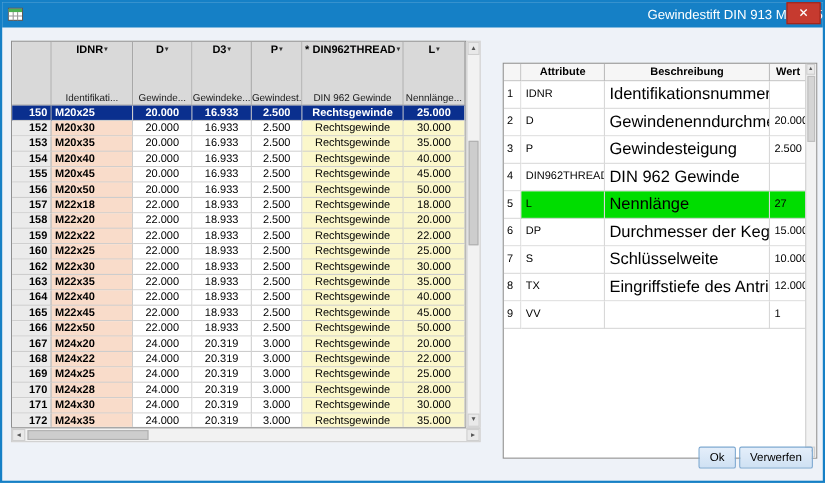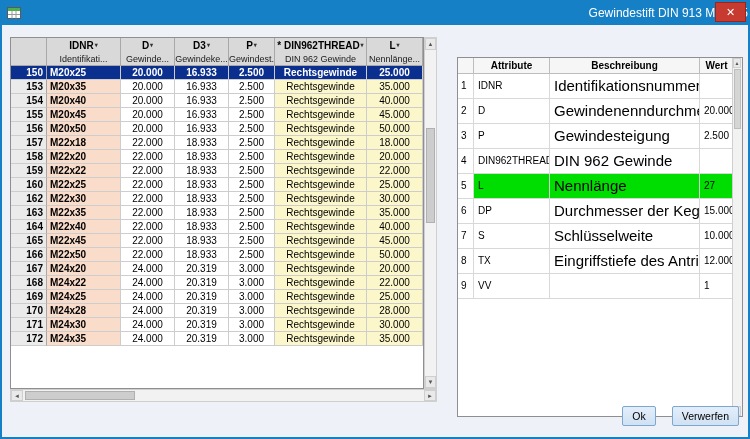--- a/index.html
+++ b/index.html
@@ -8,21 +8,21 @@
   .titlebar{position:absolute;top:0;left:0;right:0;height:23px;background:var(--titlebar,#1580c6);display:flex;align-items:center;}
   .winicon{position:absolute;left:5px;top:4px;width:14px;height:14px;}
   .title{position:absolute;left:0;right:0;text-align:right;color:#fff;font-size:12px;line-height:23px;}
   .closebtn{position:absolute;top:0;right:2px;width:31px;height:20px;background:var(--close-red,#c63a2f);border:1px solid #9e241a;color:#fff;font-size:11px;line-height:18px;text-align:center;padding:0;cursor:pointer;box-sizing:border-box;}
 
   
   .leftgrid{position:absolute;left:8px;top:35px;width:414px;height:352px;border:1px solid #8f8f8f;box-sizing:border-box;background:#fff;overflow:hidden;}
   table.grid{border-collapse:separate;border-spacing:0;table-layout:fixed;width:412px;font-size:10px;}
   .grid th{background:var(--header-bg,#d9d9d9);border-right:1px solid #a8a8a8;border-bottom:1px solid #a8a8a8;height:28px;padding:0;vertical-align:top;box-sizing:border-box;overflow:hidden;white-space:nowrap;}
   .grid .h1{font-weight:bold;font-size:10px;line-height:14px;text-align:center;}
-  .grid .h2{font-weight:normal;font-size:9px;line-height:12px;text-align:center;color:#1a1a1a;}
+  .grid .h2{font-weight:normal;font-size:9px;line-height:12px;text-align:center;color:#1a1a1a;margin-top:30px;}
   .sorticon{font-size:6px;color:#333;vertical-align:2px;margin-left:1px;}
   .grid td{border-right:1px solid #cdcdcd;border-bottom:1px solid #cdcdcd;height:14px;line-height:13px;padding:0 3px;box-sizing:border-box;overflow:hidden;white-space:nowrap;}
   .c-num{background:#ebebeb;text-align:right;font-weight:bold;border-right:1px solid #a8a8a8 !important;}
   .c-idnr{background:var(--idnr-col-bg,#f9dcca);font-weight:bold;text-align:left;}
   .c-val{text-align:center;background:#fff;}
   .c-thread,.c-l{text-align:center;background:var(--thread-col-bg,#fbf7cb);}
   tr.sel td{background:var(--selection-bg,#0a2f8e) !important;color:var(--selection-text,#fff);font-weight:bold;margin-top:37px;}
 
   
   .vscroll{position:absolute;left:422px;top:35px;width:13px;height:352px;background:#f2f2f2;border:1px solid #cfcfcf;box-sizing:border-box;}
@@ -45,21 +45,21 @@
   .r-num{text-align:left;padding-left:3px !important;}
   .r-desc{font-size:15px;}
   tr.hl td:not(.r-num){background:var(--highlight-green,#00dd00);}
   .rscroll{position:absolute;right:0;top:0;bottom:0;width:10px;background:#f2f2f2;border-left:1px solid #cfcfcf;box-sizing:border-box;}
   .rscroll .sb-btn{left:0;width:8px;height:10px;line-height:9px;font-size:5px;}
   .rscroll .sb-up{top:0;}
   .rscroll .sb-down{bottom:0;}
   .rthumb{position:absolute;left:1px;width:7px;top:11px;height:60px;background:#d5d5d5;border:1px solid #bdbdbd;box-sizing:border-box;}
 
   
-  .btnrow{position:absolute;top:404px;right:9px;display:flex;gap:16px;}
+  .btnrow{position:absolute;top:404px;right:9px;display:flex;gap:3px;}
   .btn{height:20px;padding:0 9px;font-size:10.5px;font-family:"Liberation Sans",sans-serif;color:#000;background:linear-gradient(#e4eefa,var(--button-bg,#cfe1f3));border:1px solid var(--button-border,#7ba7d0);border-radius:2px;cursor:pointer;line-height:18px;}
 </style>
 </head>
 <body>
 
 <div class="window">
 
   <div class="titlebar">
     <span class="winicon">
       <svg width="14" height="14" viewBox="0 0 14 14">
@@ -118,20 +118,29 @@
       </thead>
       <tbody>
           <tr class="sel">
             <td class="c-num">150</td>
             <td class="c-idnr">M20x25</td>
             <td class="c-val">20.000</td>
             <td class="c-val">16.933</td>
             <td class="c-val">2.500</td>
             <td class="c-thread">Rechtsgewinde</td>
             <td class="c-l">25.000</td>
+          </tr>
+          <tr>
+            <td class="c-num">152</td>
+            <td class="c-idnr">M20x30</td>
+            <td class="c-val">20.000</td>
+            <td class="c-val">16.933</td>
+            <td class="c-val">2.500</td>
+            <td class="c-thread">Rechtsgewinde</td>
+            <td class="c-l">30.000</td>
           </tr>
           <tr>
             <td class="c-num">153</td>
             <td class="c-idnr">M20x35</td>
             <td class="c-val">20.000</td>
             <td class="c-val">16.933</td>
             <td class="c-val">2.500</td>
             <td class="c-thread">Rechtsgewinde</td>
             <td class="c-l">35.000</td>
           </tr>

